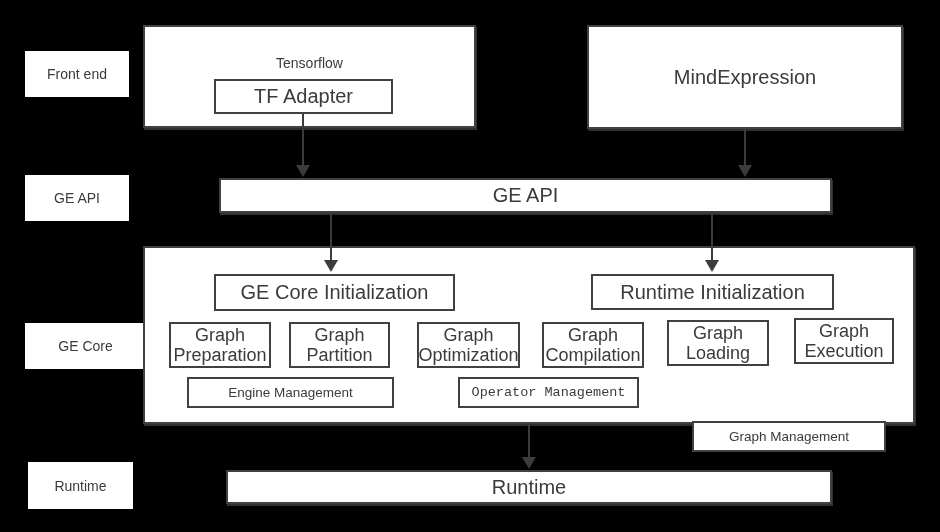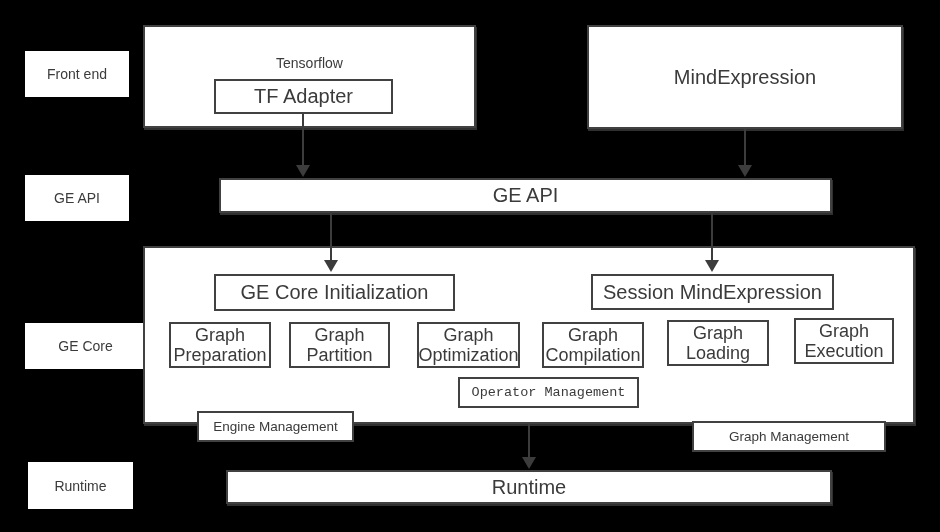--- a/index.html
+++ b/index.html
@@ -95,36 +95,36 @@
     <div class="box center-text" style="left:69px;top:52px;width:179px;height:35px;box-shadow:none;">TF Adapter</div>
   </div>
 
   <div class="box center-text" style="left:587px;top:25px;width:316px;height:104px;">MindExpression</div>
 
   <div class="box center-text" style="left:219px;top:178px;width:613px;height:35px;">GE API</div>
 
   <div class="box" style="left:143px;top:246px;width:772px;height:178px;">
 
     <div class="box center-text" style="left:69px;top:26px;width:241px;height:37px;box-shadow:none;">GE Core Initialization</div>
-    <div class="box center-text" style="left:446px;top:26px;width:243px;height:36px;box-shadow:none;">Session MindExpression</div>
+    <div class="box center-text" style="left:446px;top:26px;width:243px;height:36px;box-shadow:none;">Runtime Initialization</div>
 
     <div class="box center-text module-box" style="left:24px;top:74px;width:102px;height:46px;box-shadow:none;">Graph
 Preparation</div>
     <div class="box center-text module-box" style="left:144px;top:74px;width:101px;height:46px;box-shadow:none;">Graph
 Partition</div>
     <div class="box center-text module-box" style="left:272px;top:74px;width:103px;height:46px;box-shadow:none;">Graph
 Optimization</div>
     <div class="box center-text module-box" style="left:397px;top:74px;width:102px;height:46px;box-shadow:none;">Graph
 Compilation</div>
     <div class="box center-text module-box" style="left:522px;top:72px;width:102px;height:46px;box-shadow:none;">Graph
 Loading</div>
     <div class="box center-text module-box" style="left:649px;top:70px;width:100px;height:46px;box-shadow:none;">Graph
 Execution</div>
 
-    <div class="box center-text mgmt-box" style="left:52px;top:129px;width:157px;height:31px;box-shadow:none;margin-top:34px;">Engine Management</div>
+    <div class="box center-text mgmt-box" style="left:42px;top:129px;width:207px;height:31px;box-shadow:none;">Engine Management</div>
     <div class="box center-text mgmt-box" style="left:313px;top:129px;width:181px;height:31px;box-shadow:none;font-family:Liberation Mono, monospace;">Operator Management</div>
     <div class="box center-text mgmt-box" style="left:547px;top:129px;width:194px;height:31px;box-shadow:none;margin-top:44px;">Graph Management</div>
   </div>
 
   <div class="box center-text" style="left:226px;top:470px;width:606px;height:34px;">Runtime</div>
 
   <div class="arrow" style="left:296px;top:114px;height:63px;">
     <div class="stem" style="height:51px;"></div>
     <div class="head"></div>
   </div>

